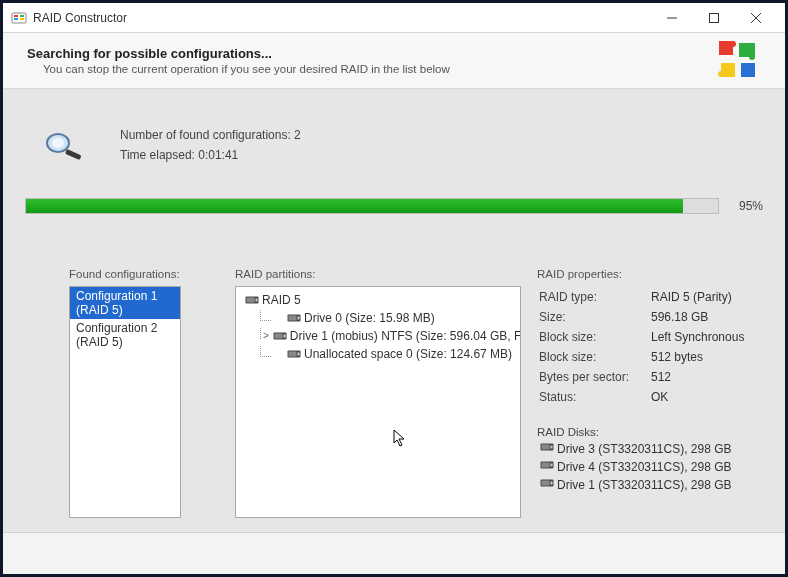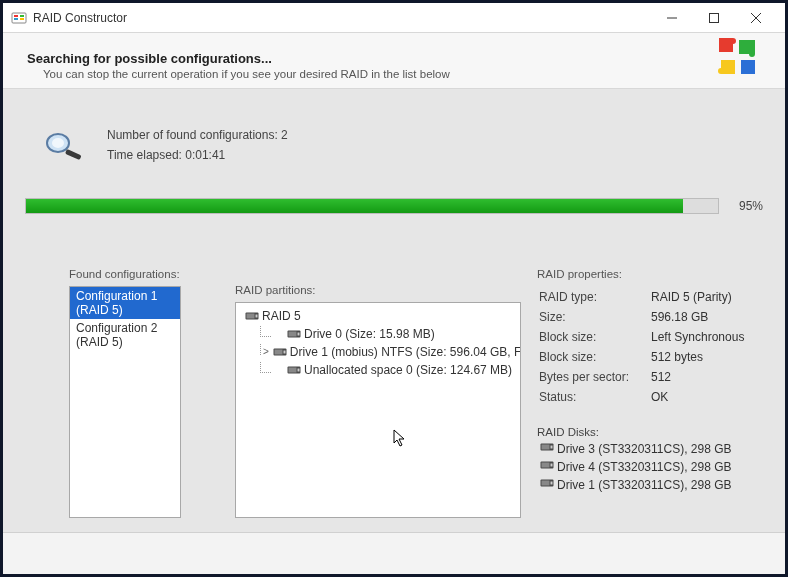--- a/index.html
+++ b/index.html
@@ -4,47 +4,47 @@
 <style>
   * { box-sizing: border-box; }
   html, body { margin:0; padding:0; font-family: "Segoe UI", Tahoma, sans-serif; font-size:12px; color:#333; background:#e6e6e6; }
   .window { width:788px; height:577px; background:#e6e6e6; position:relative; display:flex; flex-direction:column; border:3px solid #0f172a; }
   .titlebar { height:30px; background:#fff; display:flex; align-items:center; padding:0 8px; border-bottom:1px solid #d8d8d8; }
   .titlebar .logo { width:16px; height:16px; margin-right:6px; }
   .titlebar .title { flex:1; font-size:12px; color:#333; }
   .winbtns { display:flex; gap:0; }
   .winbtn { width:42px; height:28px; display:flex; align-items:center; justify-content:center; }
   
-  .header-strip { height:56px; background:#f7f7f7; display:flex; align-items:flex-end; padding:8px 24px 8px 24px; border-bottom:1px solid #d8d8d8; }
+  .header-strip { height:56px; background:#f7f7f7; display:flex; align-items:center; padding:8px 24px 8px 24px; border-bottom:1px solid #d8d8d8; }
   .header-text { flex:1; }
   .header-title { font-weight:bold; font-size:13px; color:#222; }
   .header-sub { font-size:11.5px; color:#555; margin-top:2px; margin-left:16px; }
   .puzzle { width:44px; height:44px; margin-left:auto; }
   
   .body { flex:1; display:flex; flex-direction:column; padding:0 22px; overflow:hidden; }
   
-  .status-block { display:flex; align-items:center; gap:20px; padding:36px 18px 24px 18px; }
+  .status-block { display:flex; align-items:center; gap:33px; padding:36px 18px 24px 18px; }
   .mag { width:44px; height:30px; }
   .status-lines { font-size:12px; color:#444; line-height:1.7; }
   
   .progress-row { display:flex; align-items:center; gap:4px; padding:8px 0 6px 0; }
   .progress-track { flex:1; height:16px; background:#ddd; border:1px solid #bcbcbc; position:relative; }
   .progress-fill { height:100%; background:#1aa51a; background:linear-gradient(to bottom,#2fbd2f,#139a13); }
   .progress-pct { width:40px; text-align:right; font-size:12px; color:#444; }
   
   .columns { display:flex; gap:10px; margin-top:48px; height:250px; }
   .col { display:flex; flex-direction:column;padding-left:44px; }
   .col-title { font-size:11.5px; color:#555; margin-bottom:6px; }
   .listbox { border:1px solid #a8a8a8; background:#fff; flex:1; overflow:auto; }
   
   .col.found { width:156px; }
   .cfg-item { padding:2px 6px; font-size:12px; cursor:default; }
   .cfg-item.selected { background:#2169cf; color:#fff; }
   
-  .col.parts { width:330px;margin-top:16px; }
+  .col.parts { width:330px; }
   .tree { padding:4px 6px; font-size:12px; }
   .tree-row { display:flex; align-items:center; white-space:nowrap; line-height:18px; }
   .indent1 { padding-left:18px; }
   .indent1::before { content:""; display:inline-block; width:10px; border-left:1px dotted #999; border-bottom:1px dotted #999; height:10px; margin-right:2px; margin-bottom:4px; }
   .expander { display:inline-block; width:10px; text-align:center; color:#666; margin-right:1px; font-size:10px; }
   .drive-ico { display:inline-block; width:14px; margin:0 3px; }
   
   .col.props { flex:1; padding-left:6px; }
   .props-table { font-size:12px; color:#333; }
   .props-table td { padding:2px 0; vertical-align:top; }

